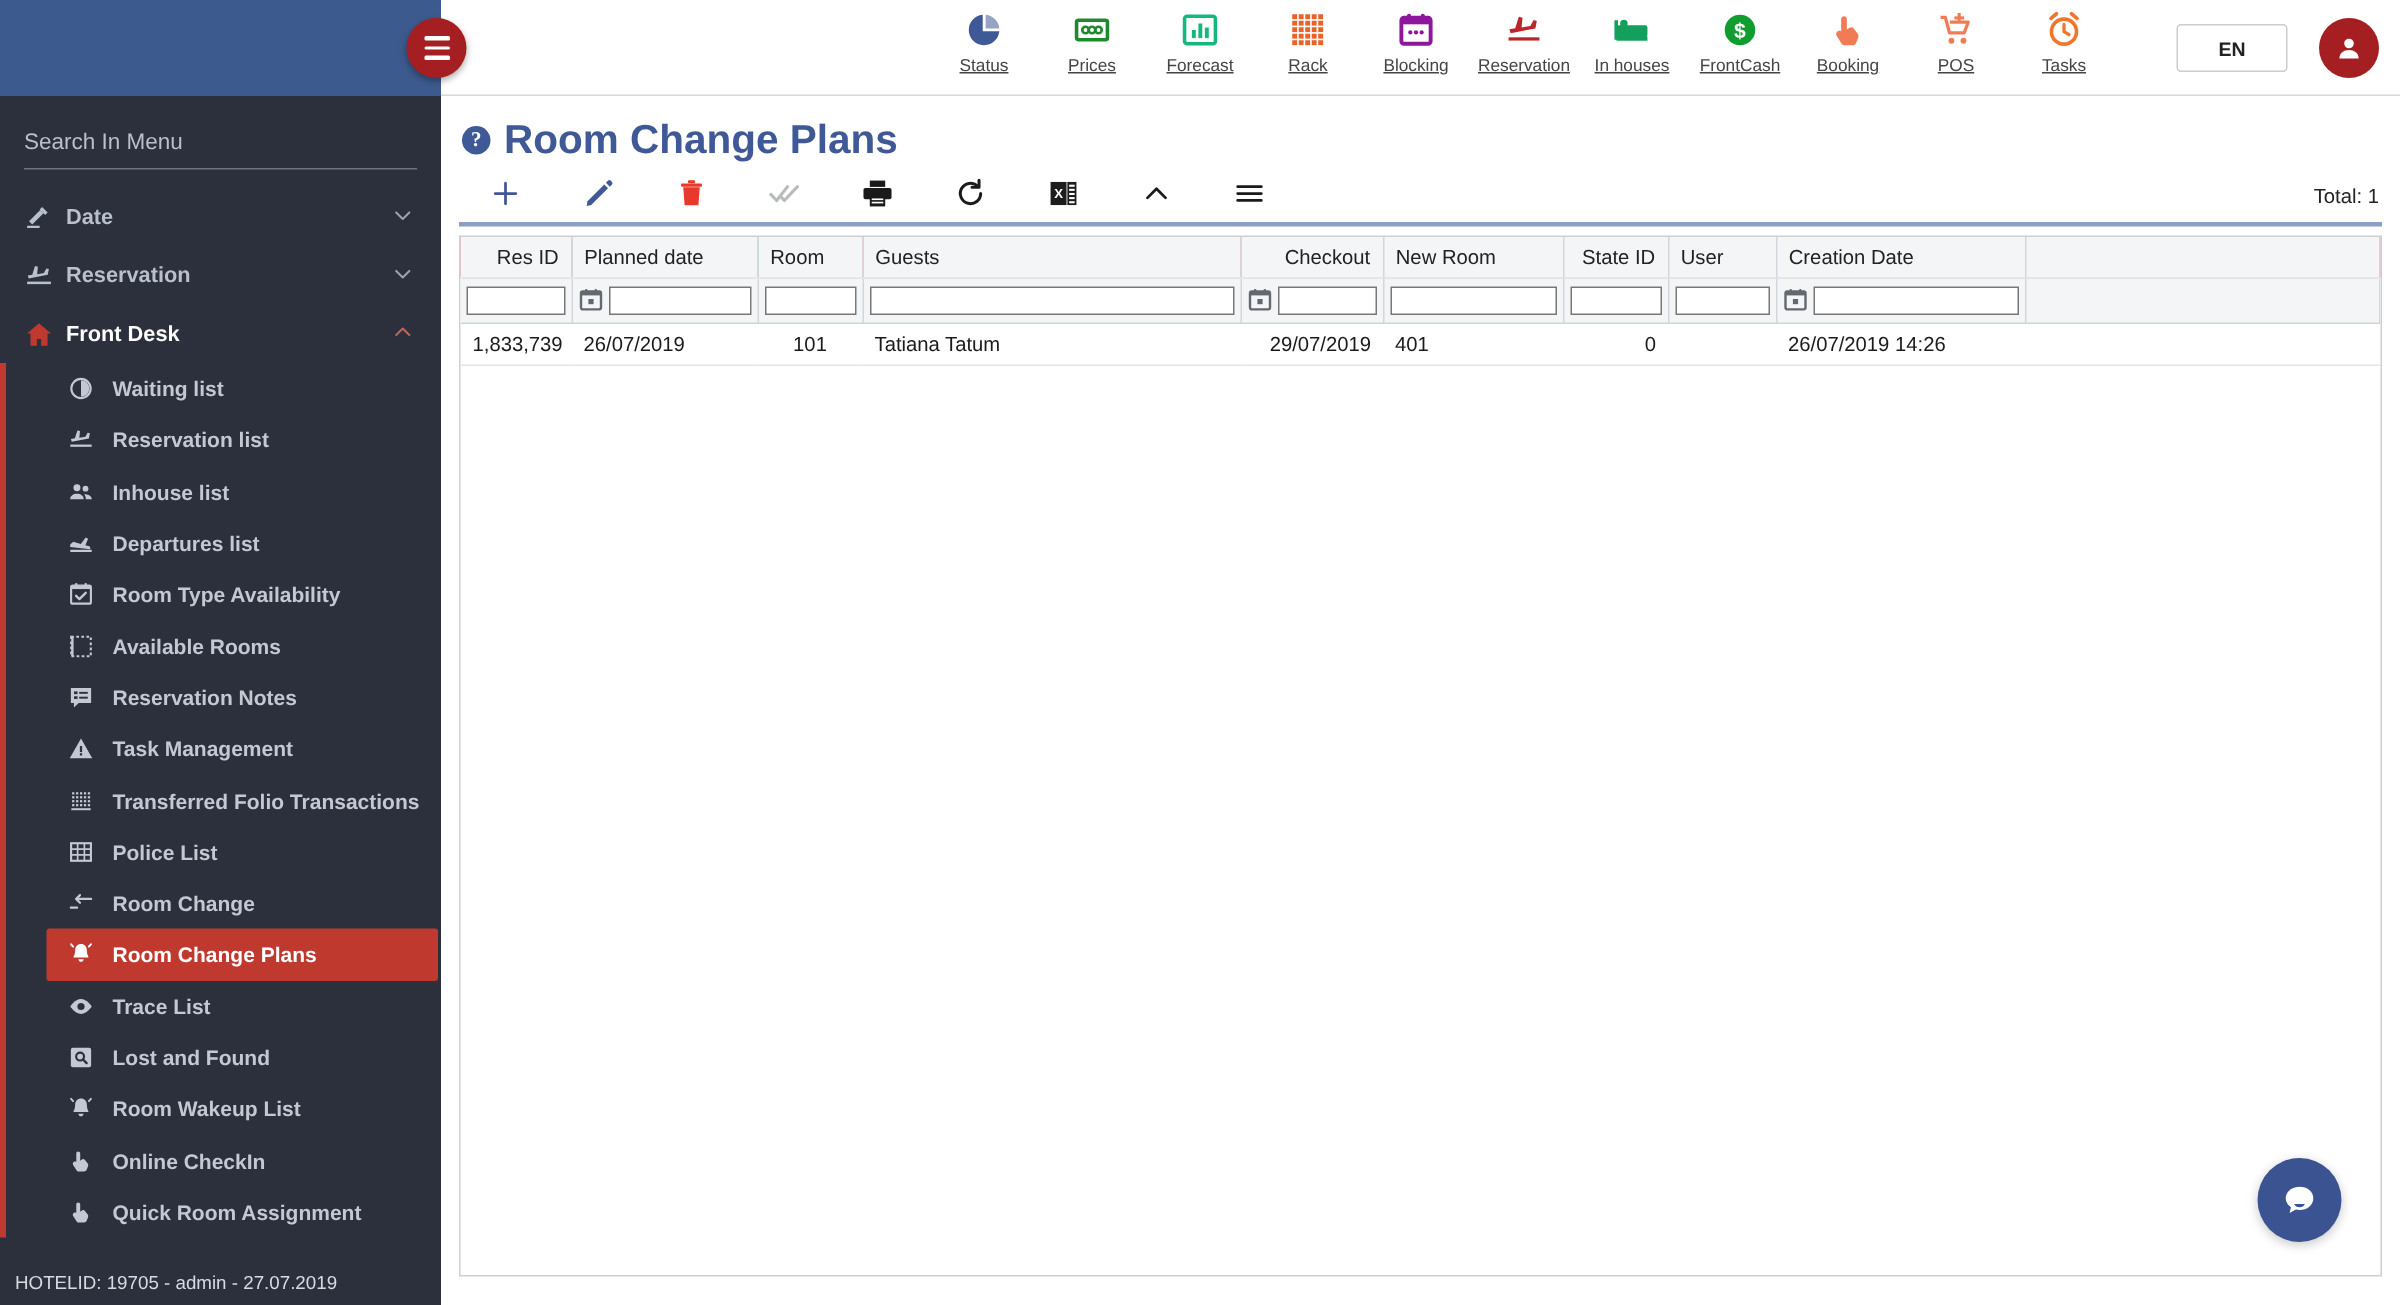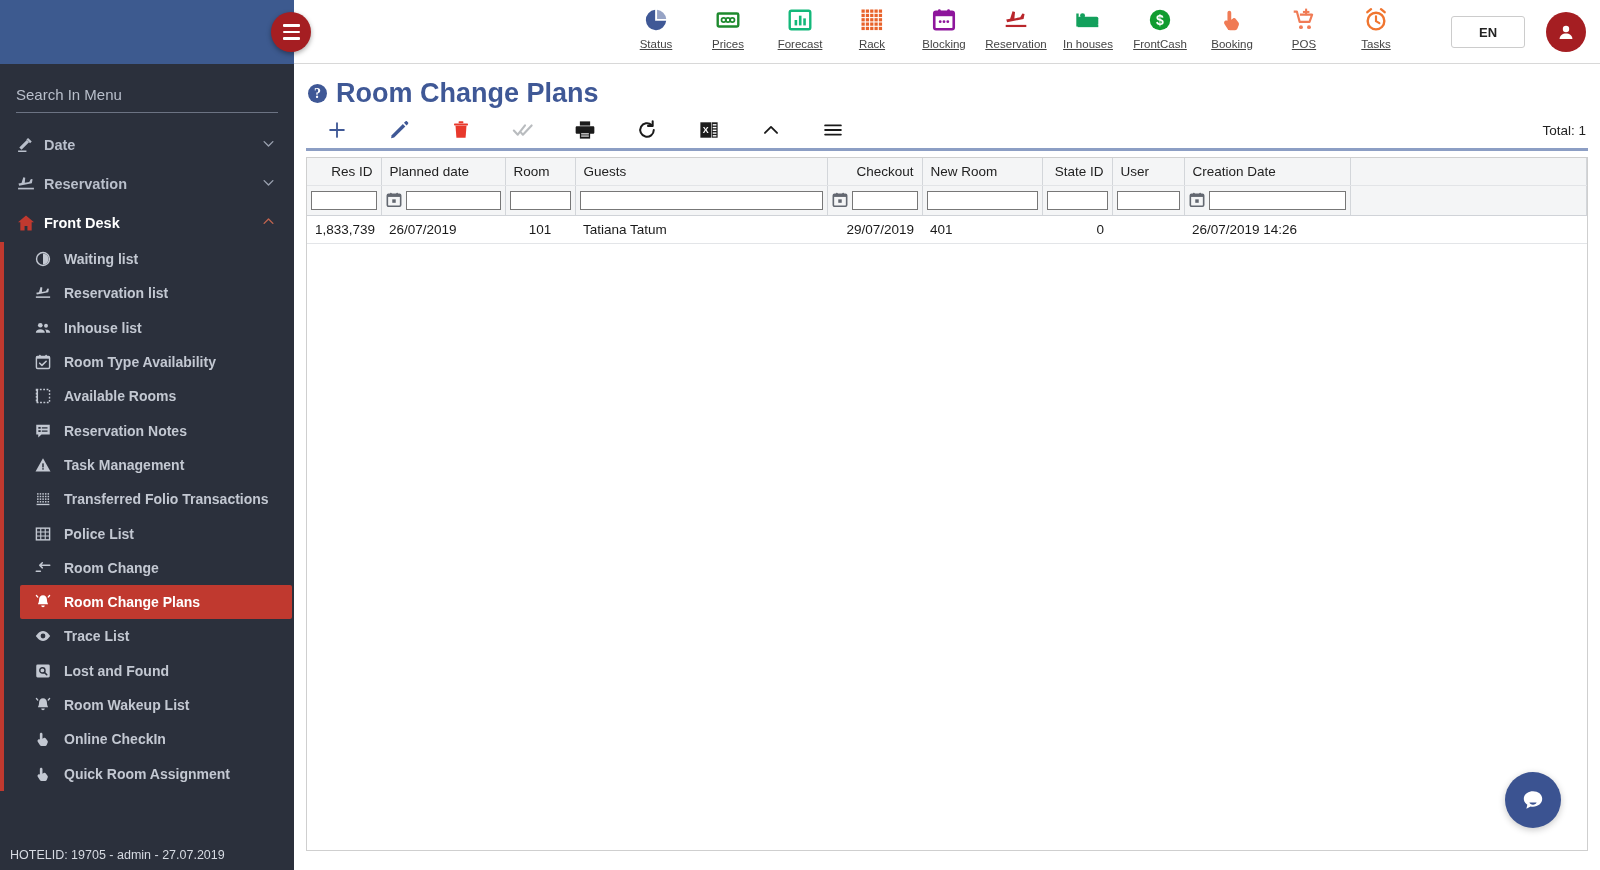--- a/index.html
+++ b/index.html
@@ -96,21 +96,21 @@
     height: 39px; padding: 0 18px 0 16px;
     color: #b9bfcb; font-size: 14.5px; font-weight: bold;
     cursor: pointer; position: relative;
   }
   .menu-top.active { color: #fff; }
   .menu-top .mico { width: 28px; display:flex; align-items:center; }
   .menu-top .mlabel { flex: 1; }
   .chev { color: #9aa1af; font-size: 12px; }
   .menu-top.active .chev { color: #c75a5e; }
 
-  .submenu { position: relative; padding-left: 7px; }
+  .submenu { position: relative; padding-left: 18px; }
   .submenu::before {
     content: ""; position: absolute; left: 0; top: 0;
     width: 4px; height: 100%; background: #c0392f;
   }
   .sub-item {
     display: flex; align-items: center;
     height: 34.3px; margin: 0 2px 0 13px;
     padding-left: 14px;
     color: #c3c8d2; font-size: 14px; font-weight: bold;
     cursor: pointer; border-radius: 2px;
@@ -446,20 +446,29 @@
         <div class="sub-item">
           <span class="sico">
             <svg width="18" height="18" viewBox="0 0 24 24">
               <circle cx="8.4" cy="8.3" r="3.1" fill="#c3c8d2"></circle>
               <circle cx="16" cy="9" r="2.6" fill="#c3c8d2"></circle>
               <path d="M2.4 18.4c0-3.1 2.7-4.8 6-4.8s6 1.7 6 4.8z" fill="#c3c8d2"></path>
               <path d="M14.8 13.9c2.8 0 6.8 .8 6.8 4.5h-5.3c0-1.8-.5-3.3-1.5-4.5z" fill="#c3c8d2"></path>
             </svg>
           </span>
           <span>Inhouse list</span>
+        </div>
+        <div class="sub-item">
+          <span class="sico">
+            <svg width="18" height="18" viewBox="0 0 24 24">
+              <path d="M2.5 13.2l2.7-2.4 6.6 2 4.4-5.6 2.1 1.1-2.4 5.6 4.1 1.3.3 2.4-18-2z" fill="#c3c8d2"></path>
+              <rect x="2.5" y="18" width="19" height="2" fill="#c3c8d2"></rect>
+            </svg>
+          </span>
+          <span>Departures list</span>
         </div>
         <div class="sub-item">
           <span class="sico">
             <svg width="18" height="18" viewBox="0 0 24 24">
               <rect x="3.2" y="4.6" width="17.6" height="16" rx="1.6" fill="none" stroke="#c3c8d2" stroke-width="1.9"></rect>
               <rect x="3.2" y="4.6" width="17.6" height="3" fill="#c3c8d2"></rect>
               <rect x="6.8" y="2.2" width="2" height="4" rx=".8" fill="#c3c8d2"></rect>
               <rect x="15.2" y="2.2" width="2" height="4" rx=".8" fill="#c3c8d2"></rect>
               <path d="M7.6 13.6l3 2.9 5.6-5.5" fill="none" stroke="#c3c8d2" stroke-width="2.1" stroke-linecap="round" stroke-linejoin="round"></path>
             </svg>

